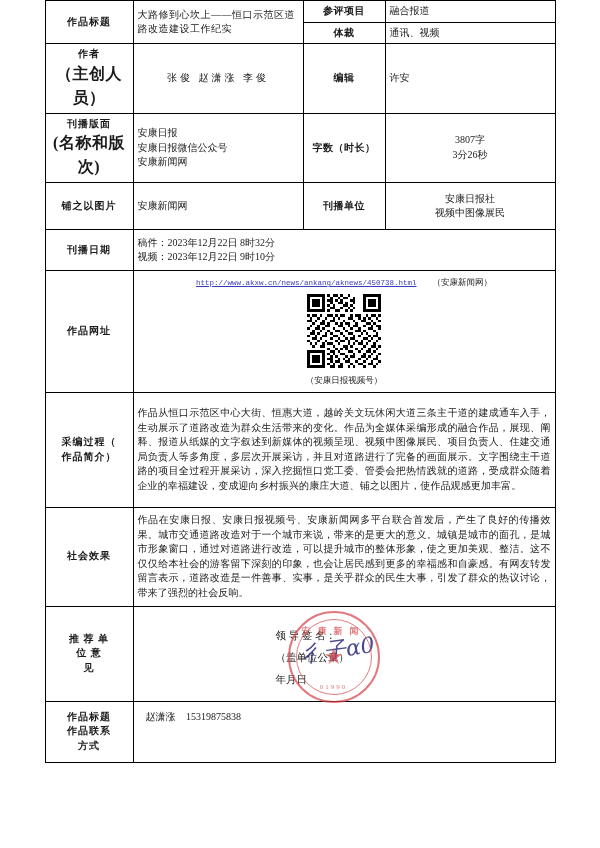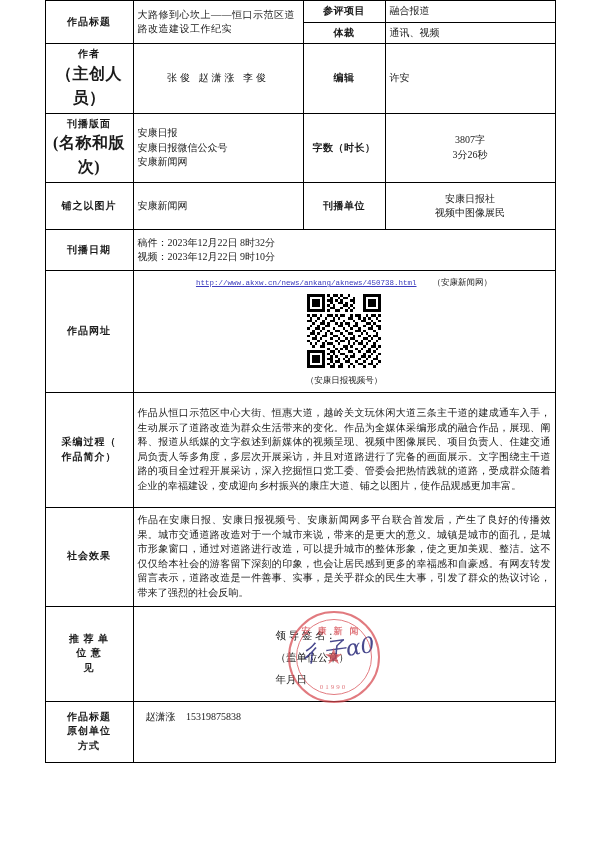--- a/index.html
+++ b/index.html
@@ -547,21 +547,21 @@
               <div class="stamp-text-bot">01990</div>
             </div>
           </div>
         </div>
       </td>
     </tr>
 
     <tr>
       <td class="lbl" style="height:54px">
         <div>作品标题</div>
-        <div>原创单位</div>
+        <div>作品联系</div>
         <div>方式</div>
       </td>
       <td colspan="3" style="vertical-align:top;">
         <div class="contact" style="padding-top:4px;">
           <span>赵潇涨</span>
           <span style="margin-left:8px;">15319875838</span>
         </div>
       </td>
     </tr>
   </tbody>

